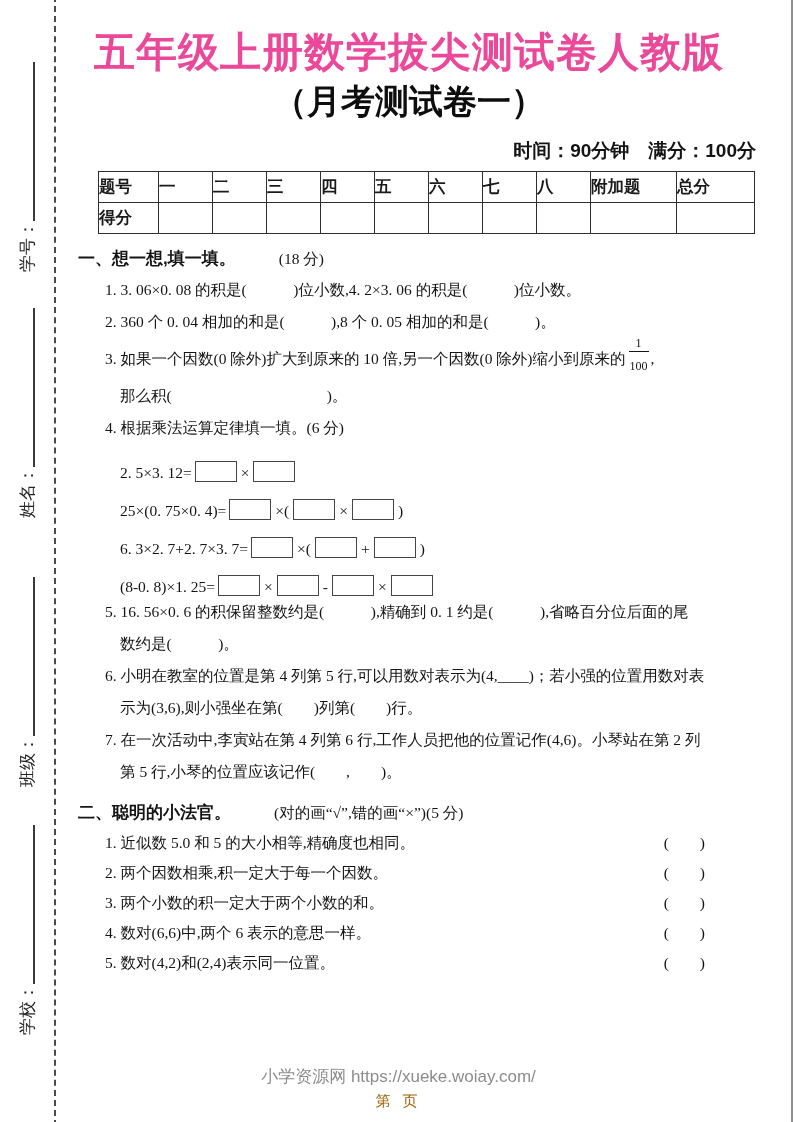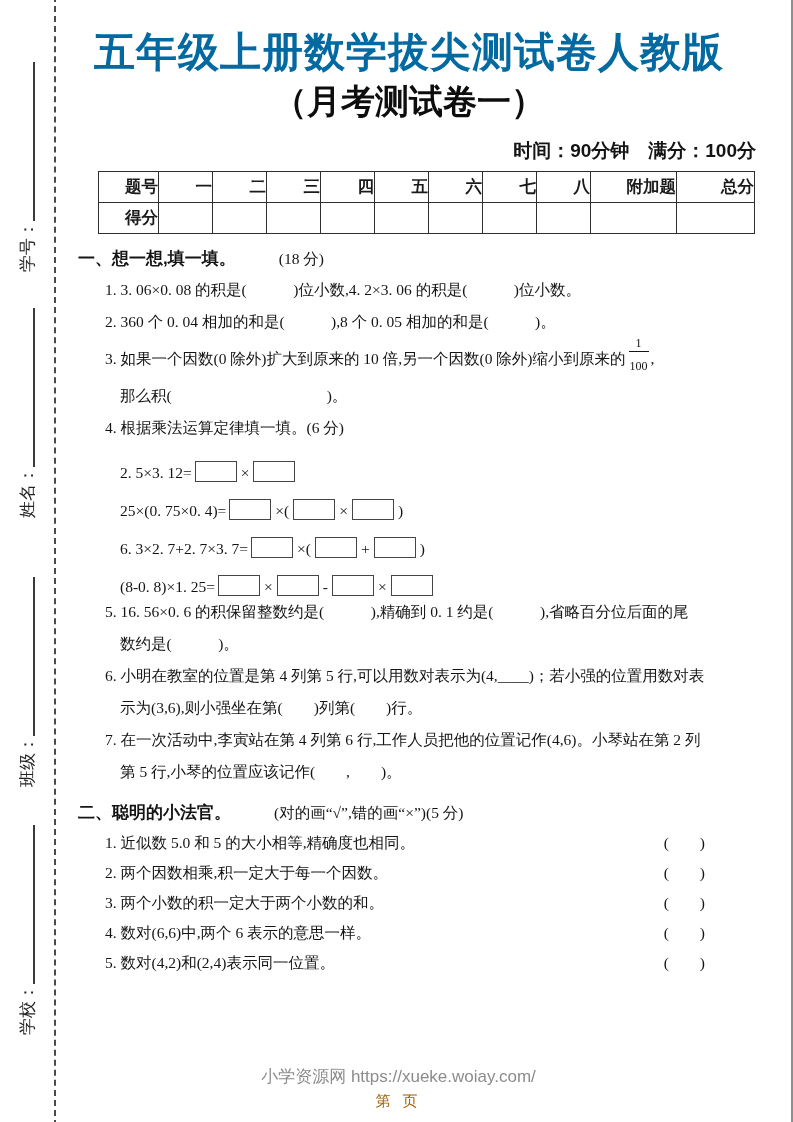--- a/index.html
+++ b/index.html
@@ -14,28 +14,28 @@
            font-size:17px;color:#222;}
   .m-label{white-space:nowrap;line-height:20px;}
   .m-line{flex:1;border-bottom:2px solid #3a3a3a;margin-bottom:3px;}
   #m-no{left:-79px;top:155px;}
   #m-name{left:-79px;top:401px;}
   #m-class{left:-79px;top:670px;}
   #m-school{left:-79px;top:918px;}
   
   .content{position:absolute;left:58px;top:0;width:702px;}
   .title{margin-top:26px;text-align:center;font-family:"Liberation Sans","DejaVu Sans",sans-serif;
-         font-weight:bold;font-size:41px;line-height:52px;letter-spacing:1px;color:#0369a1;}
+         font-weight:bold;font-size:41px;line-height:52px;letter-spacing:1px;color:#ec4899;}
   .subtitle{margin-top:1px;text-align:center;font-family:"Liberation Sans","DejaVu Sans",sans-serif;
             font-weight:bold;font-size:34px;line-height:44px;color:#0d0d0d;}
   .meta{margin-top:16px;margin-right:4px;text-align:right;font-family:"Liberation Sans","DejaVu Sans",sans-serif;
         font-weight:bold;font-size:19px;line-height:24px;}
   table.score{margin:8px 0 0 40px;border-collapse:collapse;table-layout:fixed;width:656px;
               font-family:"Liberation Sans","DejaVu Sans",sans-serif;}
-  table.score td{border:1.5px solid #2e2e2e;height:30px;text-align:right;vertical-align:middle;
+  table.score td{border:1.5px solid #2e2e2e;height:30px;text-align:left;vertical-align:middle;
                  font-size:16.5px;font-weight:bold;color:#1a1a1a;padding:0;}
   .sec-head{margin-top:10px;padding-left:20px;font-size:17px;line-height:30px;white-space:nowrap;}
   .sec-title{font-family:"Liberation Sans","DejaVu Sans",sans-serif;font-weight:bold;}
   .sec-pts{font-size:15.5px;margin-left:43px;}
   .q-line{margin-left:47px;font-size:15.5px;line-height:32px;white-space:nowrap;}
   .q-cont{margin-left:62px;}
   .q3l1{display:flex;align-items:center;height:42px;line-height:normal;}
   .frac{display:inline-flex;flex-direction:column;align-items:center;font-size:12px;
         line-height:1.15;margin:0 2px 0 3px;}
   .frac .den{border-top:1.5px solid #141414;padding:8px 1px;}

